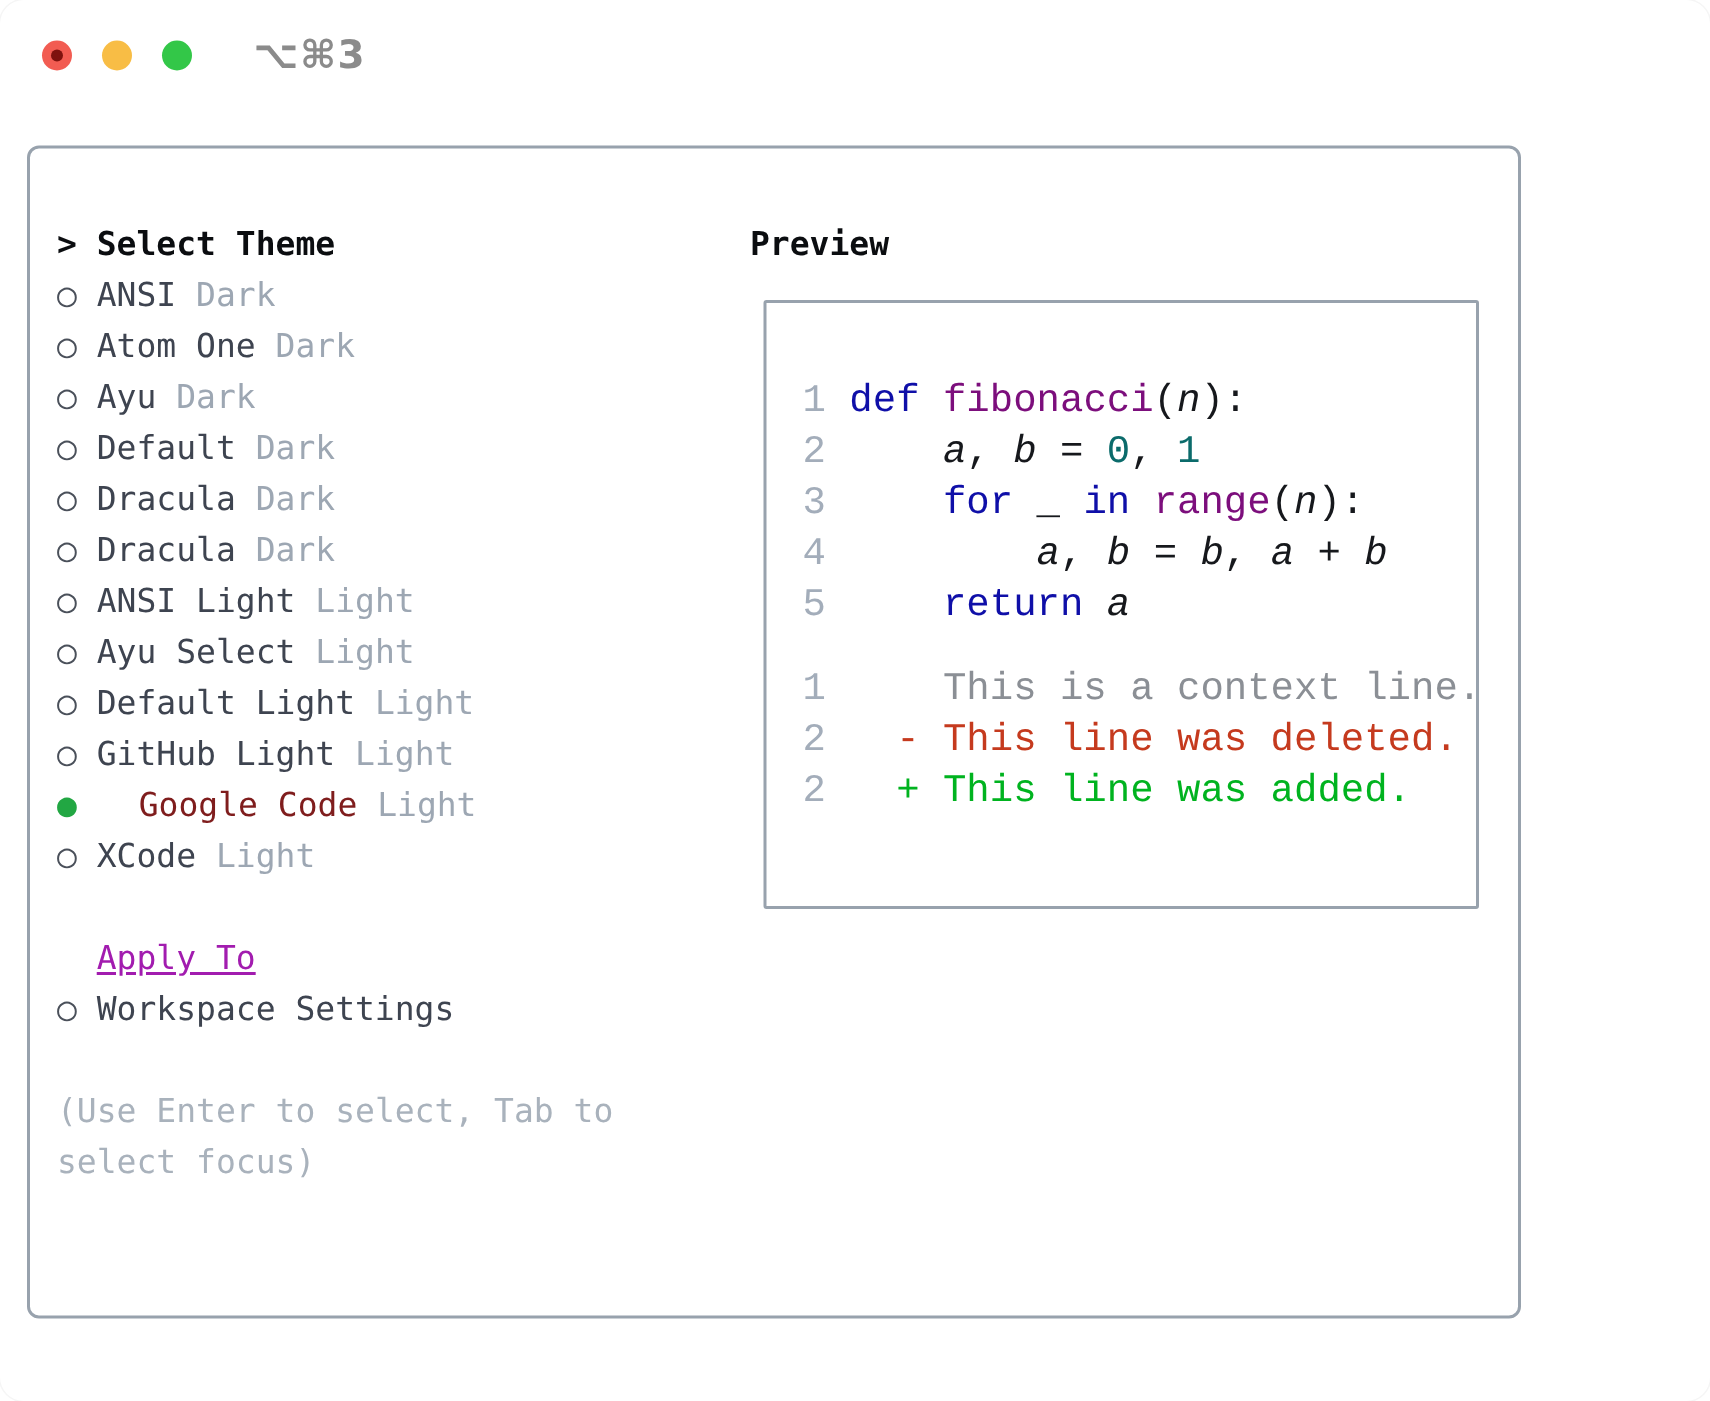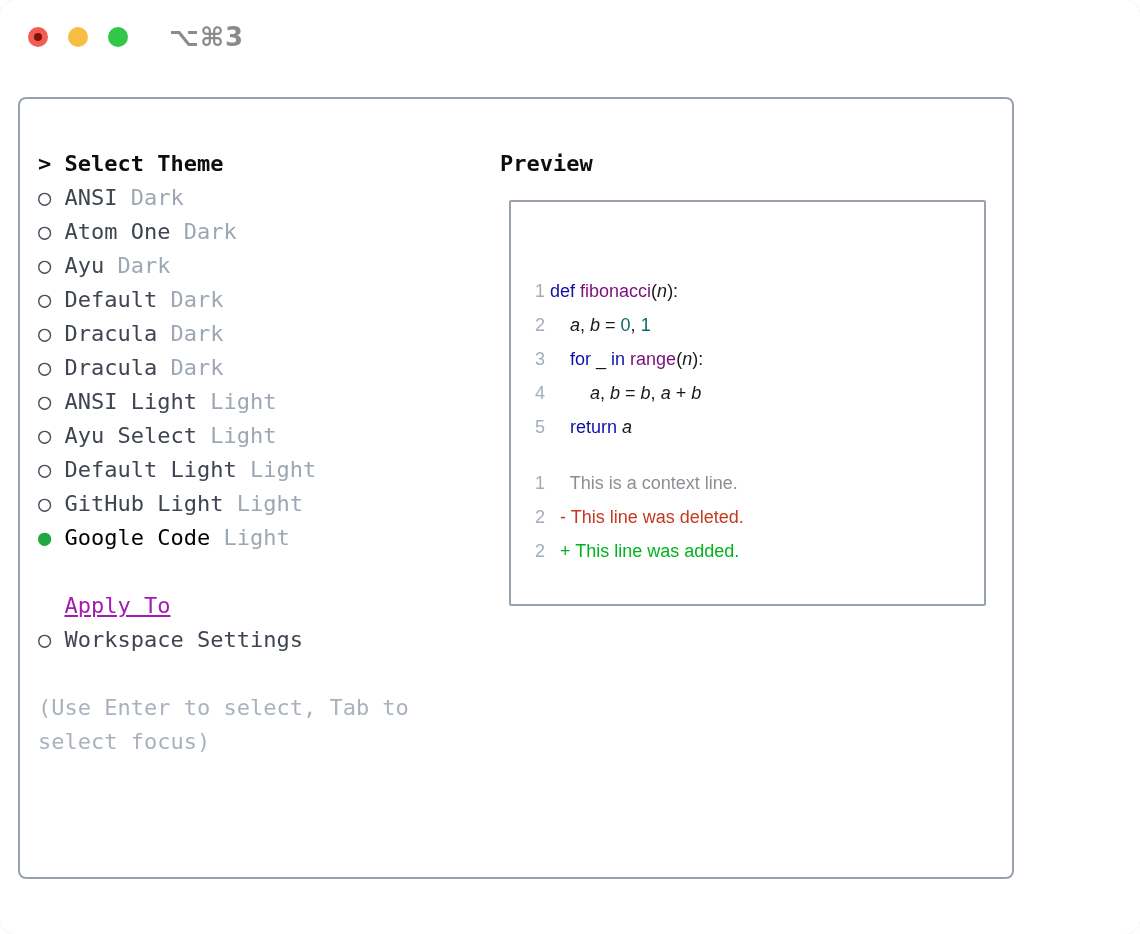--- a/index.html
+++ b/index.html
@@ -41,36 +41,36 @@
     background:#ffffff;
   }
   .col-left{width:462px;flex:none;}
   .col-right{flex:1;}
   .row{white-space:pre;}
   .hdr{font-weight:bold;color:#0b0d10;}
   .caret{display:inline-block;width:2ch;color:#0b0d10;font-weight:bold;}
   .bullet{display:inline-block;width:2ch;color:#4a505a;}
   .bullet.sel{color:#22a743;}
   .name{color:#3e4450;}
-  .name.sel{color:#000000;}
+  .name.sel{color:#7f1d1d;margin-left:28px;}
   .variant{color:#9da7b3;}
   .apply-hdr{margin-left:2ch;color:#a21caf;text-decoration:underline;}
   .spacer{height:34px;}
   .help{color:#a9b2bc;white-space:normal;width:440px;}
   
   .preview-box{
     margin-left:9px;margin-top:19px;
     width:477px;height:406px;box-sizing:border-box;
     border:2px solid #98a2ad;border-radius:2px;
     overflow:hidden;background:#ffffff;
   }
   .preview-box pre{
-    margin:0;padding:72px 0 0 24px;
-    font-family:Liberation Sans, sans-serif;
-    font-size:18px;line-height:34px;
+    margin:0;padding:48px 0 0 24px;
+    font-family:Liberation Mono, monospace;
+    font-size:26px;line-height:34px;
   }
   .cline{white-space:pre;min-height:34px;}
   .lnum{color:#a3adba;}
   .tok-kwd{color:#0f0fa8;}
   .tok-fn{color:#7c0e7c;}
   .tok-num{color:#0b6b6b;}
   .tok-pln{color:#16181c;}
   .tok-var{color:#16181c;font-style:italic;}
   .diff-block{margin-top:22px;}
   .ctx{color:#8b8f95;}
@@ -101,20 +101,21 @@
           <div class="row item"><span class="bullet">○</span><span class="name">Atom One</span><span class="variant"> Dark</span></div>
           <div class="row item"><span class="bullet">○</span><span class="name">Ayu</span><span class="variant"> Dark</span></div>
           <div class="row item"><span class="bullet">○</span><span class="name">Default</span><span class="variant"> Dark</span></div>
           <div class="row item"><span class="bullet">○</span><span class="name">Dracula</span><span class="variant"> Dark</span></div>
           <div class="row item"><span class="bullet">○</span><span class="name">Dracula</span><span class="variant"> Dark</span></div>
           <div class="row item"><span class="bullet">○</span><span class="name">ANSI Light</span><span class="variant"> Light</span></div>
           <div class="row item"><span class="bullet">○</span><span class="name">Ayu Select</span><span class="variant"> Light</span></div>
           <div class="row item"><span class="bullet">○</span><span class="name">Default Light</span><span class="variant"> Light</span></div>
           <div class="row item"><span class="bullet">○</span><span class="name">GitHub Light</span><span class="variant"> Light</span></div>
           <div class="row item"><span class="bullet sel">●</span><span class="name sel">Google Code</span><span class="variant"> Light</span></div>
+          <div class="row item"><span class="bullet">○</span><span class="name">XCode</span><span class="variant"> Light</span></div>
         </div>
 
       <div class="spacer"></div>
 
       <div class="row apply-hdr">Apply To</div>
       <div id="apply-list">
           <div class="row item"><span class="bullet">○</span><span class="name">Workspace Settings</span></div>
         </div>
 
       <div class="spacer"></div>

